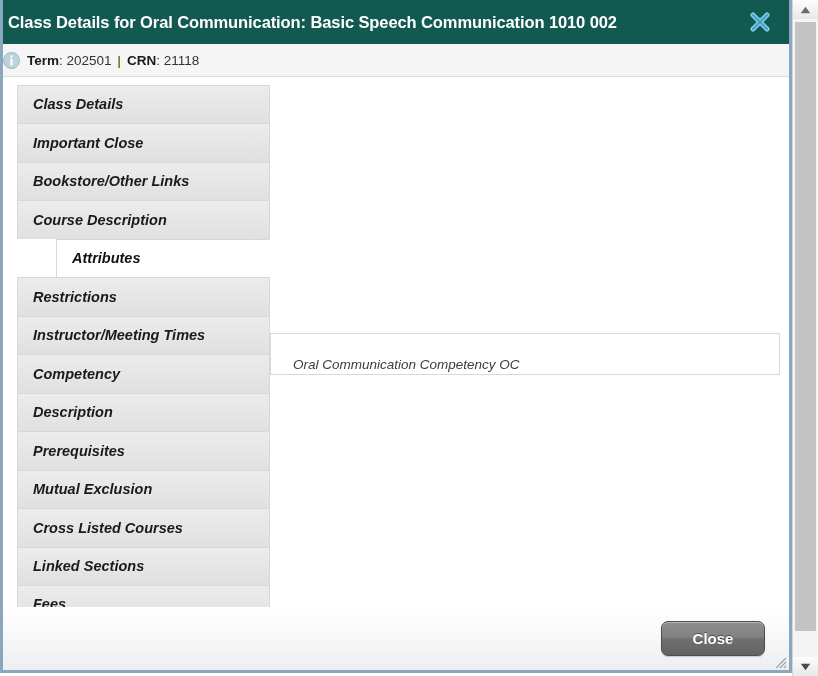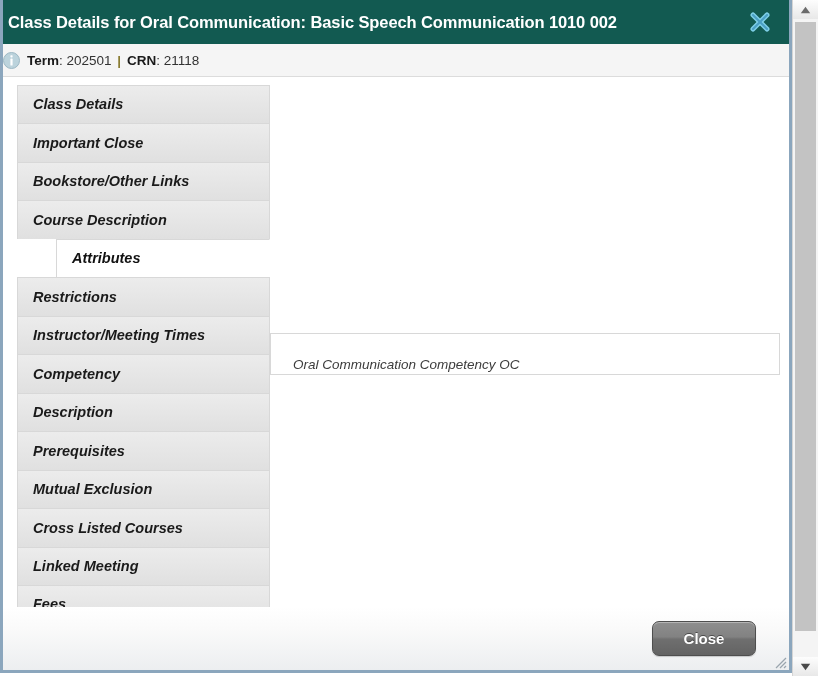--- a/index.html
+++ b/index.html
@@ -170,21 +170,21 @@
 
   
   .footer {
     height: 63px;
     min-height: 63px;
     background: linear-gradient(to bottom, #ffffff 0%, #fafafa 35%, #eceef0 100%);
     position: relative;
     display: flex;
     align-items: center;
     justify-content: flex-end;
-    padding-right: 28px;
+    padding-right: 19px;
     box-sizing: border-box;
   }
   .close-btn {
     width: 102px;
     height: 33px;
     border-radius: 7px;
     border: 1px solid #4e4e4e;
     background: linear-gradient(to bottom, #8e8e8e 0%, #828282 45%, #6f6f6f 52%, #636363 100%);
     color: #ffffff;
     font-size: 15px;
@@ -319,21 +319,21 @@
             <div class="tab">
               <span>Prerequisites</span>
             </div>
             <div class="tab">
               <span>Mutual Exclusion</span>
             </div>
             <div class="tab">
               <span>Cross Listed Courses</span>
             </div>
             <div class="tab">
-              <span>Linked Meeting</span>
+              <span>Linked Sections</span>
             </div>
             <div class="tab">
               <span>Fees</span>
             </div>
           </div>
         <div class="content">
           <div id="content-lines">
               <div class="content-line">Oral Communication Competency OC</div>
             </div>
         </div>

